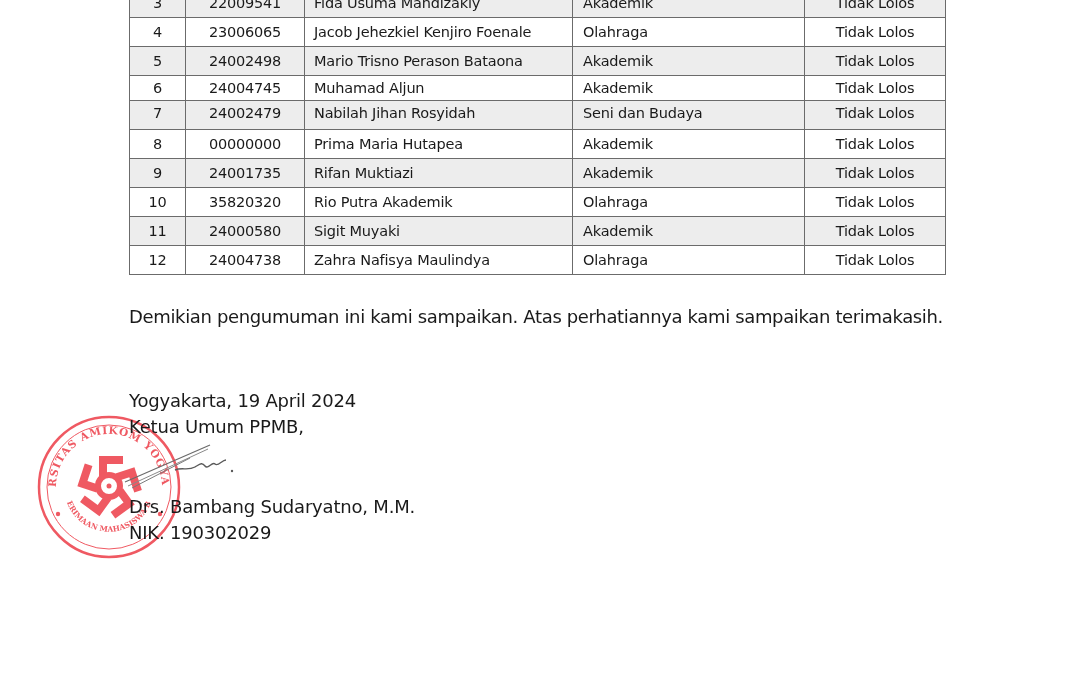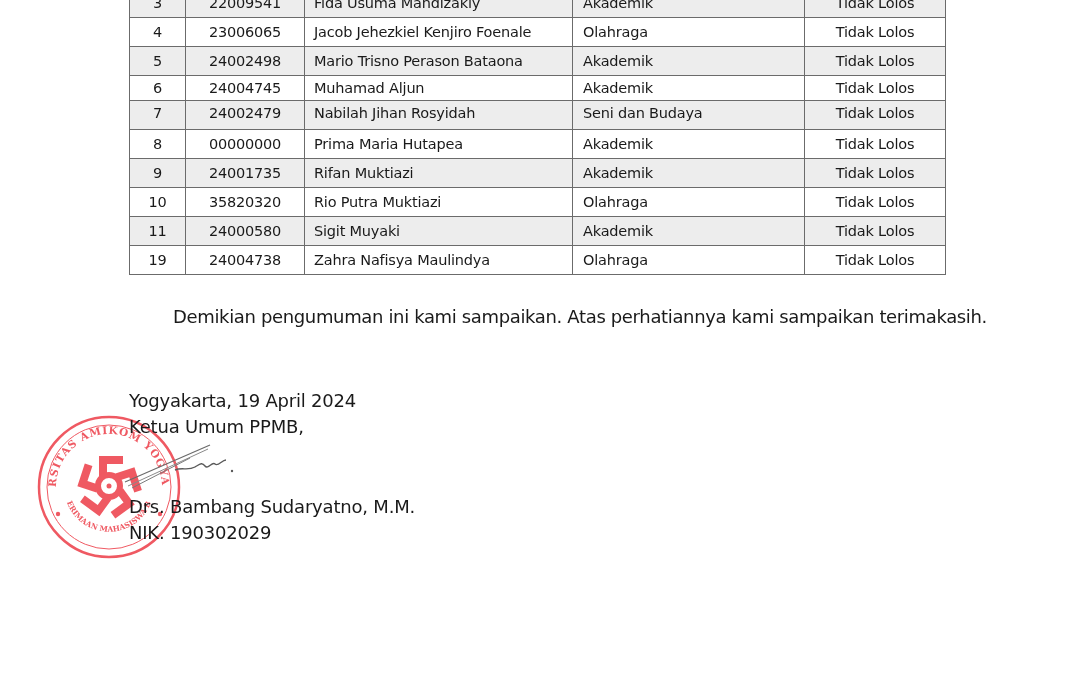--- a/index.html
+++ b/index.html
@@ -47,21 +47,20 @@
   td.c-path { width: 221px; padding-left: 10px !important; }
   td.c-status { width: 140px; text-align: center; }
 
   .closing {
     position: absolute;
     left: 129px;
     top: 306px;
     font-size: 18px;
     letter-spacing: -0.35px;
     white-space: nowrap;
-    margin-left: 44px;
   }
   .sign-block {
     position: absolute;
     left: 129px;
     top: 388px;
     font-size: 18px;
     letter-spacing: -0.2px;
     line-height: 26px;
     white-space: nowrap;
   }
@@ -135,33 +134,33 @@
       <tr class="shaded">
         <td class="c-no">9</td>
         <td class="c-id">24001735</td>
         <td class="c-name">Rifan Muktiazi</td>
         <td class="c-path">Akademik</td>
         <td class="c-status">Tidak Lolos</td>
       </tr>
       <tr class="plain">
         <td class="c-no">10</td>
         <td class="c-id">35820320</td>
-        <td class="c-name">Rio Putra Muktiazi</td>
+        <td class="c-name">Rio Putra Akademik</td>
         <td class="c-path">Olahraga</td>
         <td class="c-status">Tidak Lolos</td>
       </tr>
       <tr class="shaded">
         <td class="c-no">11</td>
         <td class="c-id">24000580</td>
         <td class="c-name">Sigit Muyaki</td>
         <td class="c-path">Akademik</td>
         <td class="c-status">Tidak Lolos</td>
       </tr>
       <tr class="plain">
-        <td class="c-no">19</td>
+        <td class="c-no">12</td>
         <td class="c-id">24004738</td>
         <td class="c-name">Zahra Nafisya Maulindya</td>
         <td class="c-path">Olahraga</td>
         <td class="c-status">Tidak Lolos</td>
       </tr>
     </tbody>
   </table>
 
   <div class="closing">Demikian pengumuman ini kami sampaikan. Atas perhatiannya kami sampaikan terimakasih.</div>
 

